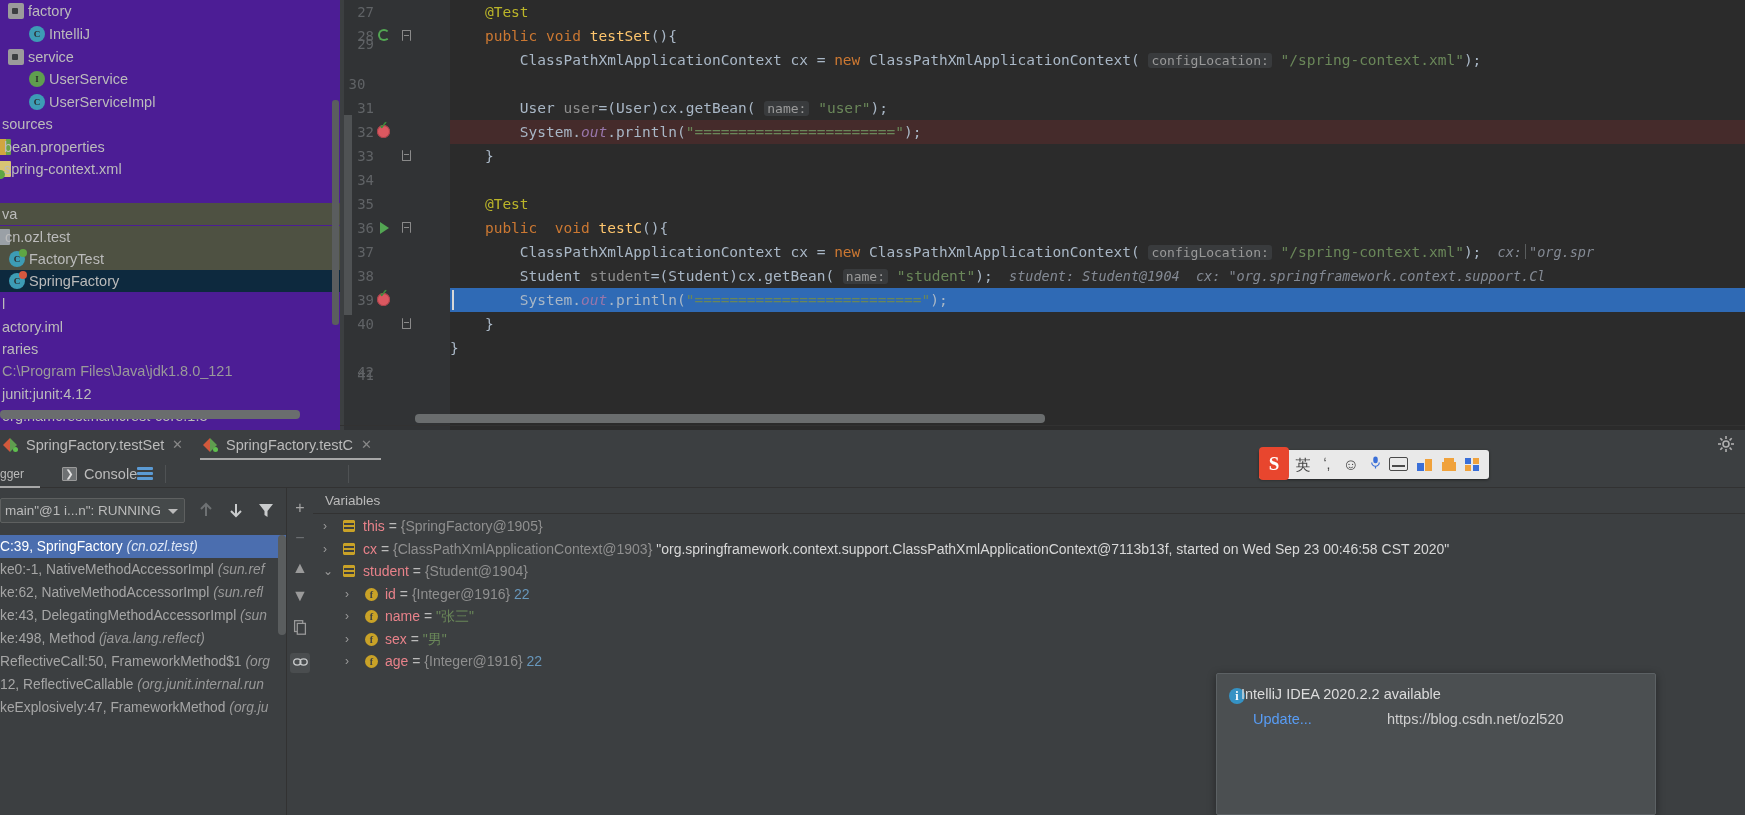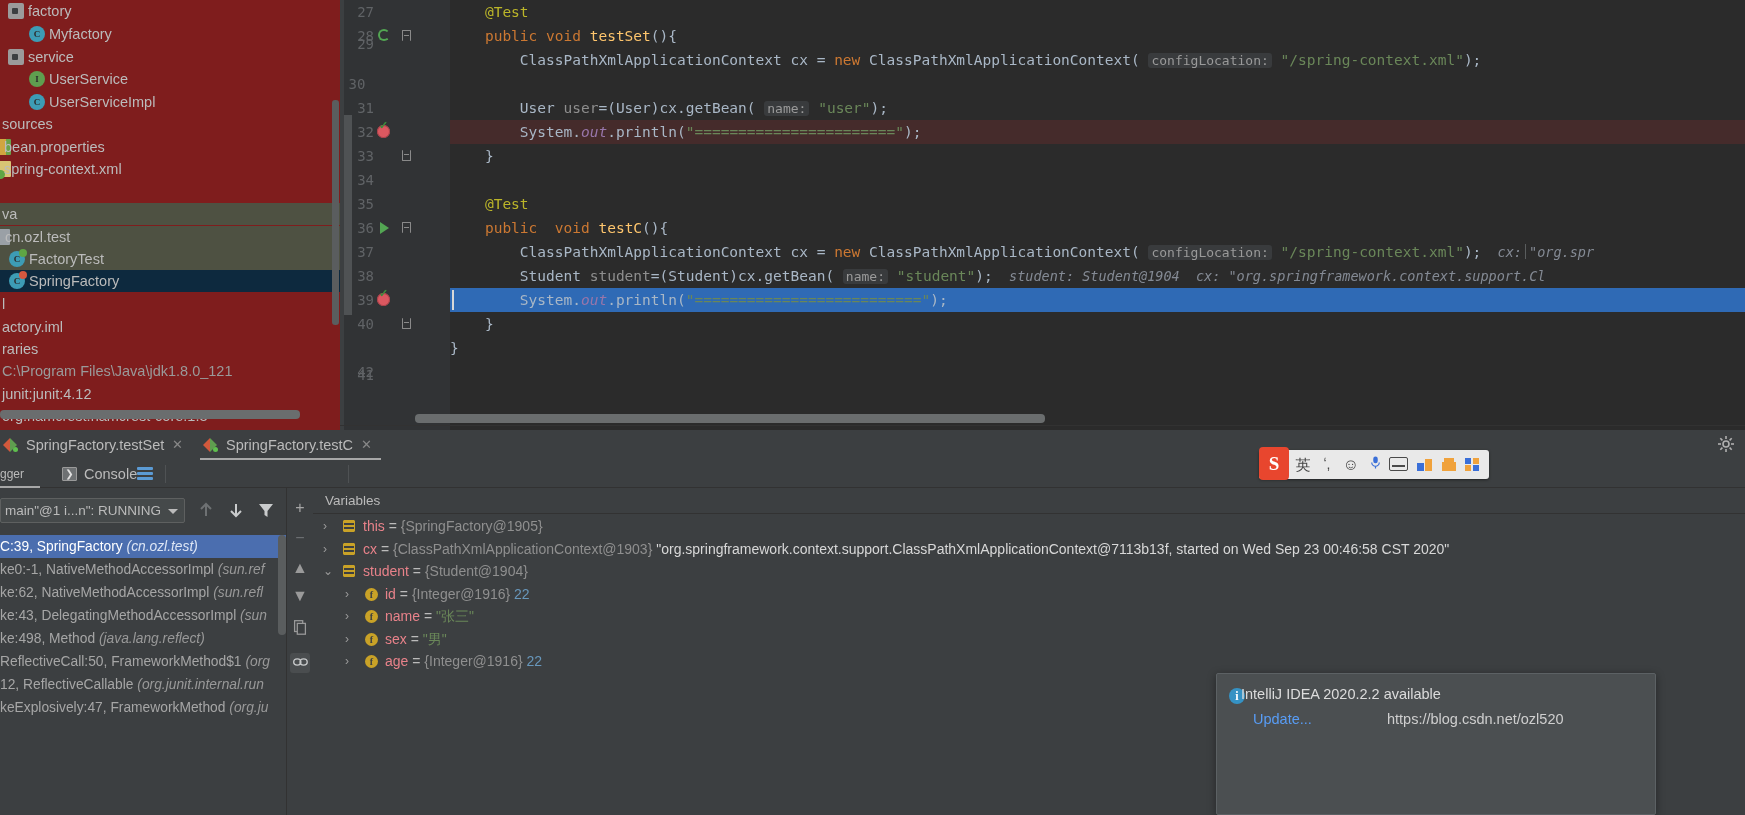--- a/index.html
+++ b/index.html
@@ -7,21 +7,21 @@
     width:1745px; height:815px; overflow:hidden;
     background:#3c3f41;
     font-family:"Liberation Sans", sans-serif;
     color:#bbbbbb;
   }
   #root{ position:relative; width:1745px; height:815px; }
 
   
   #project-tree{
     position:absolute; left:0; top:0; width:340px; height:430px;
-    background:#7f1d1d; overflow:hidden;
+    background:#4c1d95; overflow:hidden;
   }
   .tree-row{
     position:relative; height:22px; line-height:22px;
     font-size:14.5px; color:#bbbbbb; white-space:nowrap;
     padding-left:0;
   }
   .tree-row.sel{ background:#0d293e; }
   .tree-row.mod{ background:#4e5142; }
   .tree-row .lbl{ position:absolute; white-space:nowrap; }
   .ic{ position:absolute; top:3px; width:16px; height:16px; }
@@ -398,21 +398,21 @@
 
 <div id="root">
 
   <div id="project-tree">
       <div class="tree-row" style="position: absolute; left: 0px; width: 340px; top: 0px;">
         <span style="left:8px" class="ic ic-folder"></span>
         <span class="lbl" style="left:28px;">factory</span>
       </div>
       <div class="tree-row" style="position: absolute; left: 0px; width: 340px; top: 23px;">
         <span style="left:29px" class="ic ic-circ ic-c">C</span>
-        <span class="lbl" style="left:49px;">Myfactory</span>
+        <span class="lbl" style="left:49px;">IntelliJ</span>
       </div>
       <div class="tree-row" style="position: absolute; left: 0px; width: 340px; top: 46px;">
         <span style="left:8px" class="ic ic-folder"></span>
         <span class="lbl" style="left:28px;">service</span>
       </div>
       <div class="tree-row" style="position: absolute; left: 0px; width: 340px; top: 68px;">
         <span style="left:29px" class="ic ic-circ ic-i">I</span>
         <span class="lbl" style="left:49px;">UserService</span>
       </div>
       <div class="tree-row" style="position: absolute; left: 0px; width: 340px; top: 91px;">

